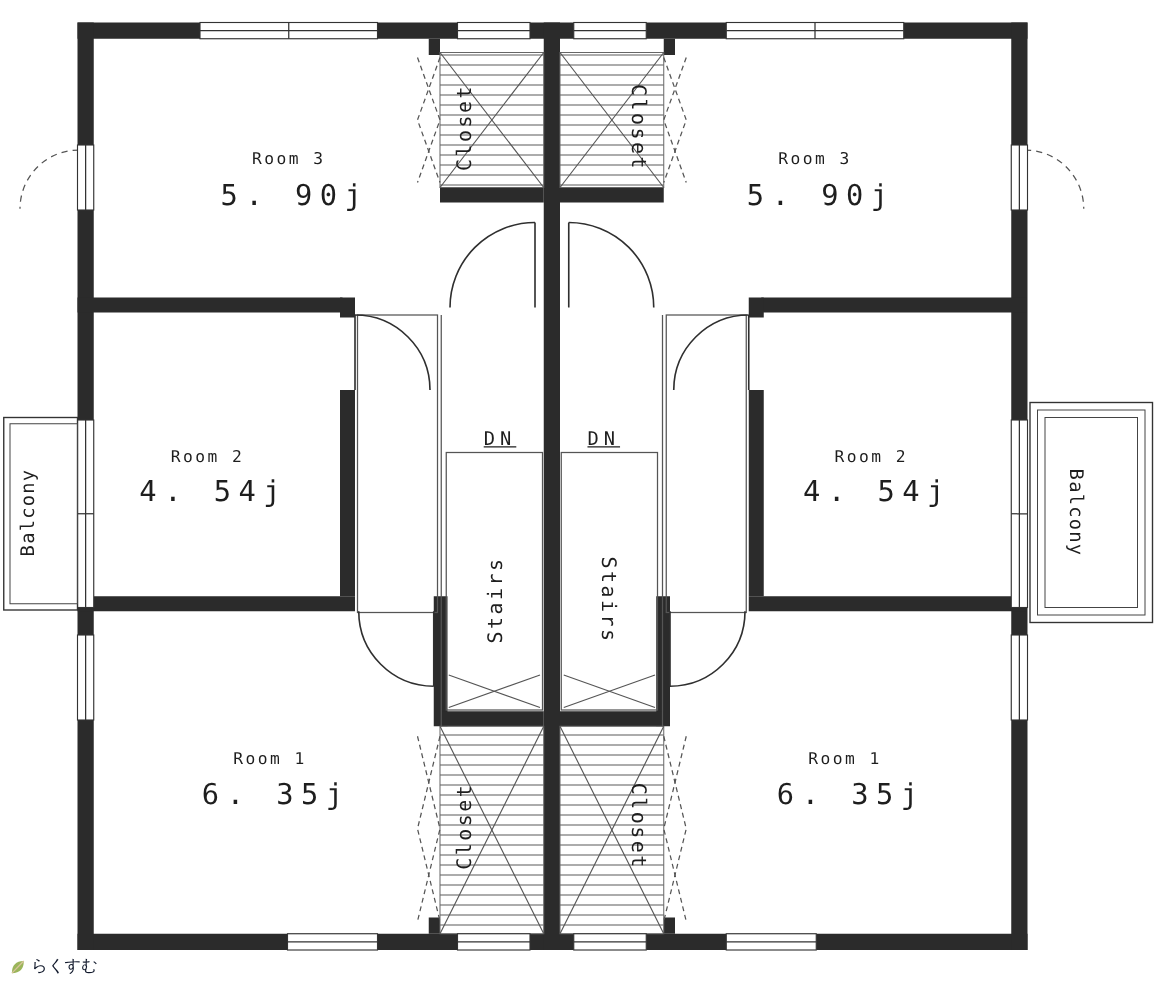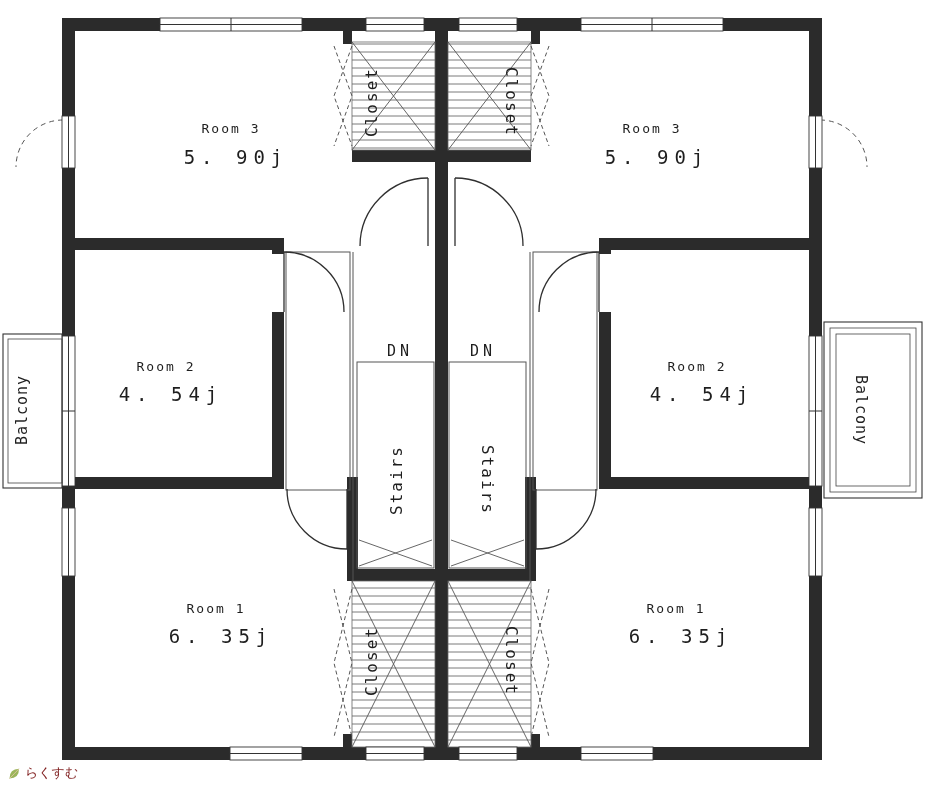--- a/index.html
+++ b/index.html
@@ -16,28 +16,28 @@
   .dashed{stroke:#555555;stroke-width:1;fill:none;stroke-dasharray:5 4;}
   .bowtie{stroke:#555555;stroke-width:1;fill:none;stroke-dasharray:4 3;}
   .hatchrect{stroke:#666666;stroke-width:0.8;}
   .diag{stroke:#555555;stroke-width:0.9;}
   .balc{fill:#ffffff;stroke:#333333;stroke-width:1.1;}
   .balc-inner{fill:none;stroke:#444444;stroke-width:0.8;}
   .lbl{position:absolute;white-space:nowrap;transform:translate(-50%,-50%);}
   .rot-ccw{transform:translate(-50%,-50%) rotate(-90deg);}
   .rot-cw{transform:translate(-50%,-50%) rotate(90deg);}
   .room-name{font-size:13px;letter-spacing:2px;}
-  .room-area{font-size:19px;letter-spacing:6px;}
+  .room-area{font-size:23px;letter-spacing:6px;}
   .closet-lbl{font-size:16px;letter-spacing:2px;}
   .stairs-lbl{font-size:16px;letter-spacing:2px;}
-  .dn-lbl{font-size:15px;letter-spacing:4px;}
+  .dn-lbl{font-size:15px;letter-spacing:4px;text-decoration:underline;}
   .balcony-lbl{font-size:15px;letter-spacing:1px;}
   .watermark{
     position:absolute;left:8px;bottom:3px;display:flex;align-items:center;gap:4px;
-    font-family:"Liberation Sans",sans-serif;font-size:13px;color:#7f1d1d;
+    font-family:"Liberation Sans",sans-serif;font-size:13px;color:#0f172a;
   }
 </style>
 </head>
 <body>
 
 <div class="canvas">
 
   <svg class="plan" width="929" height="785" viewBox="0 0 929 785">
     <defs>
       <pattern id="p-vstripe" width="6" height="10" patternUnits="userSpaceOnUse">

